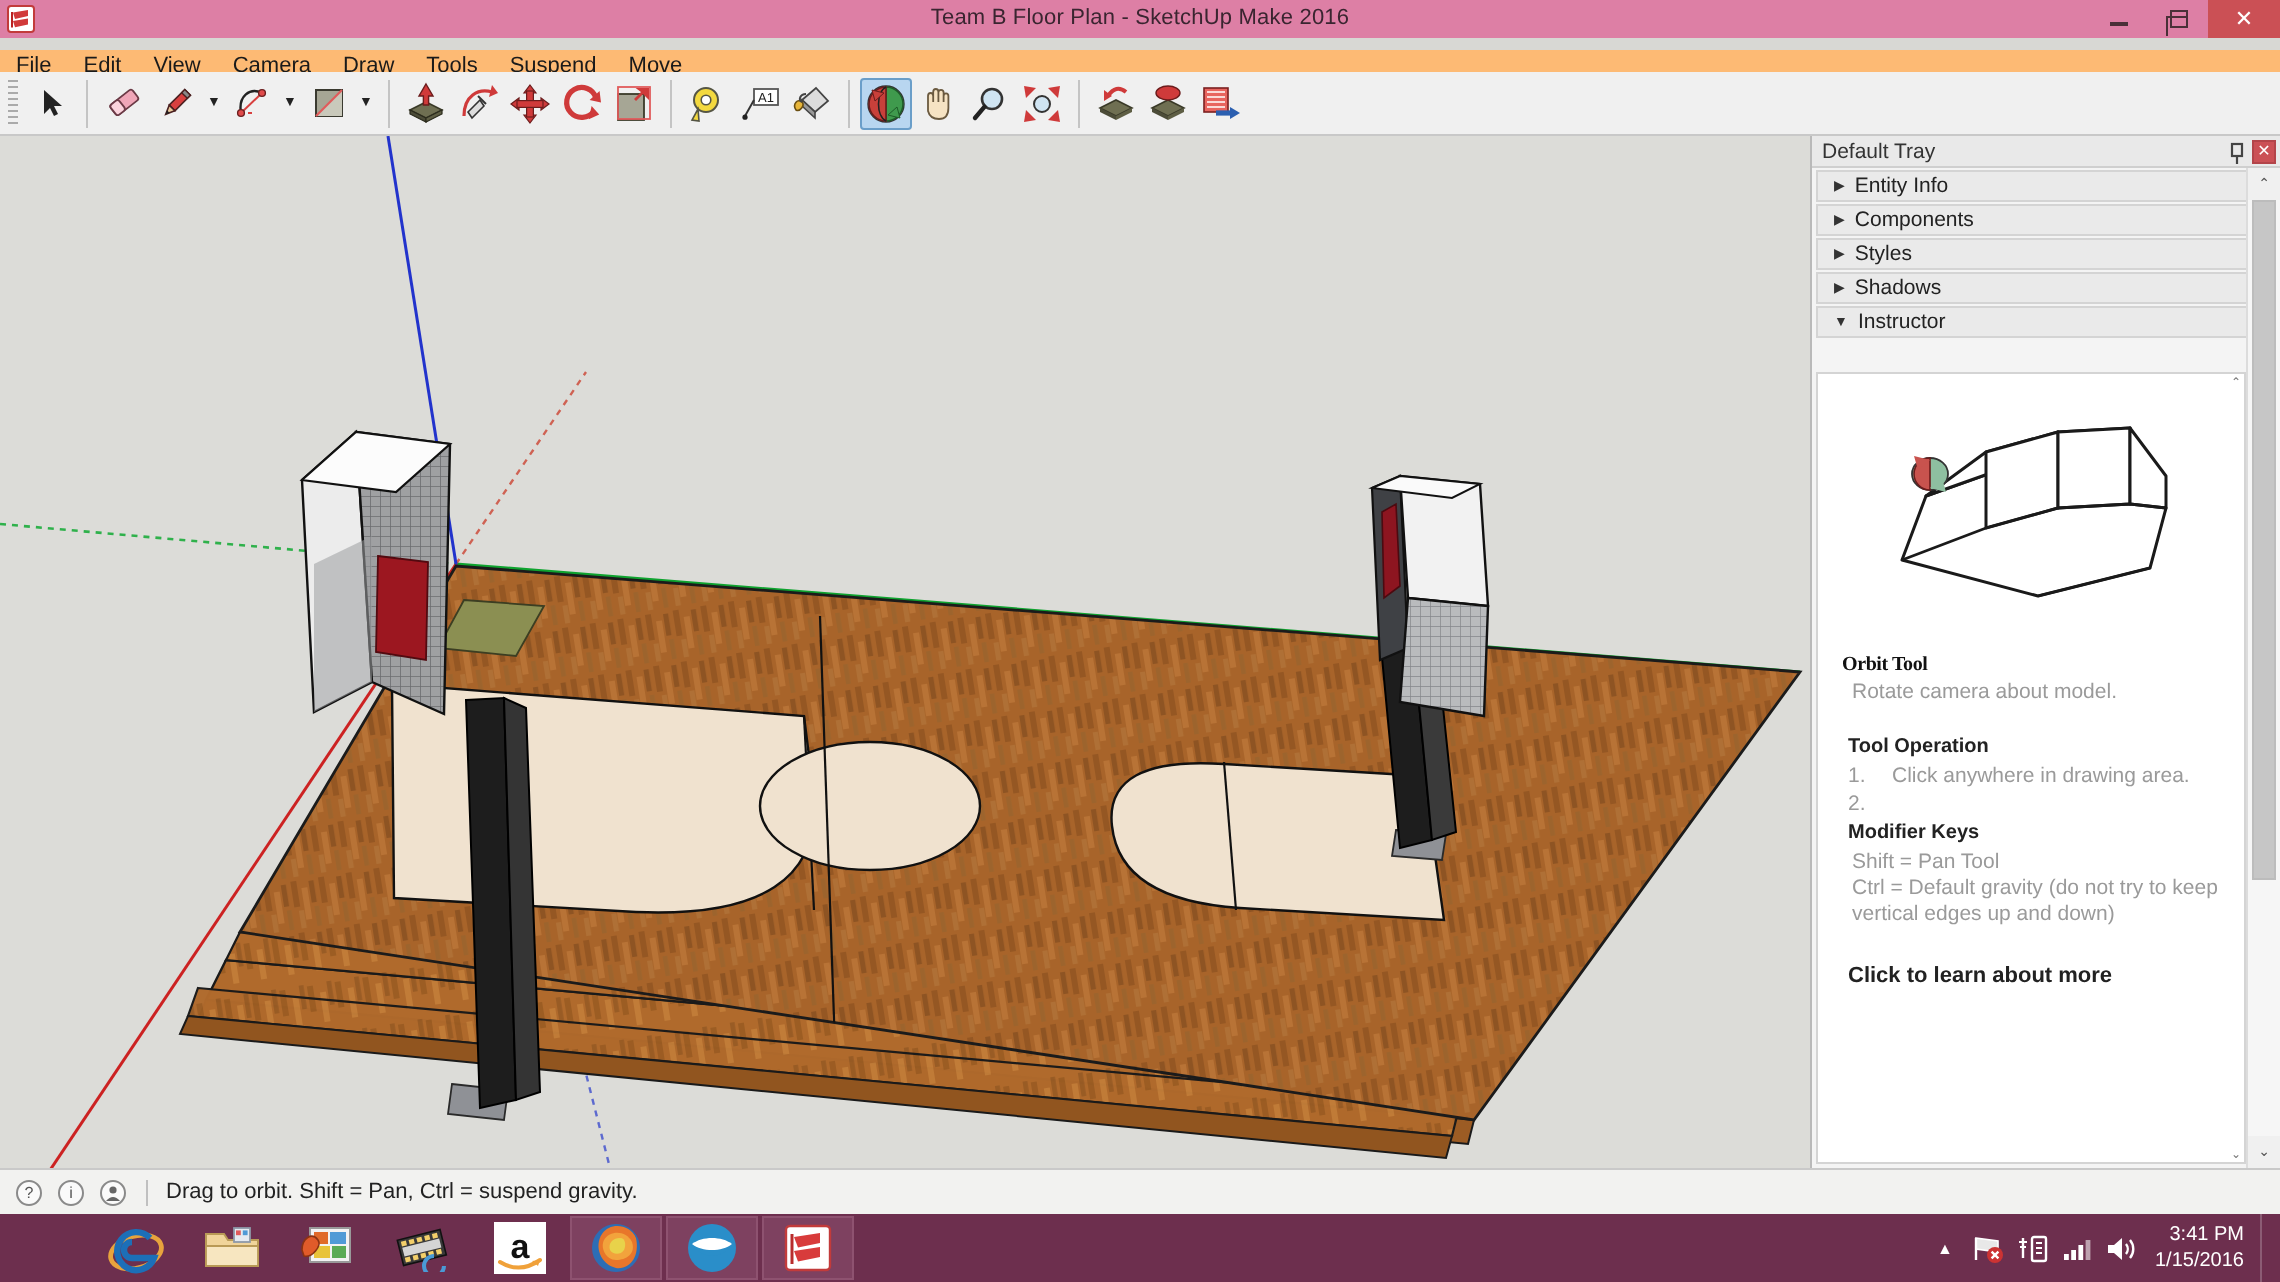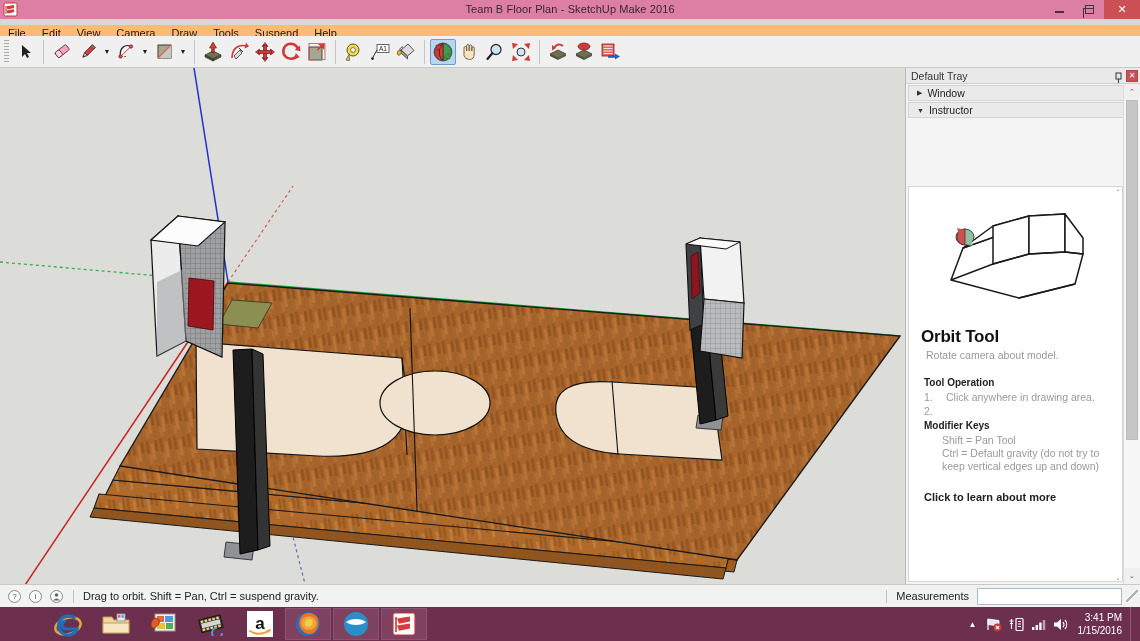--- a/index.html
+++ b/index.html
@@ -99,30 +99,30 @@
   .panel-row .pclose {
     position:absolute; right:2px; top:1px; width:12px; height:12px;
     background:#f4f4f4; border:1px solid #bdbdbd; font-size:7px;
     display:flex; align-items:center; justify-content:center; color:#444;
   }
   .instructor-body {
     position:absolute; left:2px; top:118px; right:17px; bottom:2px;
     background:#fff; border:1px solid #d4d4d4; overflow:hidden;
   }
   .ins-thumb { width:100%; height:130px; display:flex; align-items:center; justify-content:center;}
-  .ins-title { font-size:17px; font-weight:bold; color:#111; margin:10px 16px 0 12px; letter-spacing:-.2px;}
+  .ins-title { font-size:10px; font-weight:bold; color:#111; margin:10px 16px 0 12px; letter-spacing:-.2px;font-family:Liberation Serif, serif;}
   .ins-sub { font-size:10.5px; color:#9a9a9a; margin:2px 0 0 17px;}
   .ins-h2 { font-size:10px; font-weight:bold; color:#222; margin:16px 0 3px 15px;}
   .ins-ol { margin:0 0 0 15px; padding:0; list-style:none; }
   .ins-ol li {
     font-size:10.5px; color:#9a9a9a; line-height:13px;
     padding-left:22px; position:relative; margin-bottom:1px;
   }
   .ins-ol li .num { position:absolute; left:0; top:0; }
-  .ins-p { font-size:10.5px; color:#9a9a9a; line-height:13px; margin-left:33px; padding-right:8px;}
+  .ins-p { font-size:10.5px; color:#9a9a9a; line-height:13px; margin-left:17px; padding-right:8px;}
   .ins-link { font-size:11px; font-weight:bold; color:#222; margin:18px 0 0 15px;}
 
   
   .tray-scroll-outer {
     position:absolute; right:0; top:16px; width:17px; bottom:0;
     background:#f0f0f0; border-left:1px solid #dcdcdc;
   }
   .sb-arrow {
     width:16px; height:16px; display:flex; align-items:center; justify-content:center;
     font-size:7px; color:#555; background:#f0f0f0;
@@ -204,21 +204,21 @@
   </div>
 
   <div class="menubar">
     <div class="menu-item">File</div>
     <div class="menu-item">Edit</div>
     <div class="menu-item">View</div>
     <div class="menu-item">Camera</div>
     <div class="menu-item">Draw</div>
     <div class="menu-item">Tools</div>
     <div class="menu-item">Suspend</div>
-    <div class="menu-item">Help</div>
+    <div class="menu-item">Move</div>
   </div>
 
   <div class="toolbar">
     <div class="tb-grip"></div>
 
     <div class="tb-btn">
       <svg width="20" height="20" viewBox="0 0 20 20">
         <path d="M7 3 L7 15 L10 12 L12 16 L14 15 L12 11 L16 11 Z" fill="#222"></path>
       </svg>
     </div>
@@ -529,21 +529,36 @@
             <rect x="3" y="1" width="5" height="6" fill="none" stroke="#444" stroke-width="1.1"></rect>
             <line x1="5.5" y1="7" x2="5.5" y2="11" stroke="#444" stroke-width="1.1"></line>
           </svg>
         </span>
         <span class="tray-x">✕</span>
       </span>
     </div>
 
     <div class="panel-row">
       <span class="tri">▶</span>
-      <span class="plabel">Window</span>
+      <span class="plabel">Entity Info</span>
+      <span class="pclose">✕</span>
+    </div>
+    <div class="panel-row">
+      <span class="tri">▶</span>
+      <span class="plabel">Components</span>
+      <span class="pclose">✕</span>
+    </div>
+    <div class="panel-row">
+      <span class="tri">▶</span>
+      <span class="plabel">Styles</span>
+      <span class="pclose">✕</span>
+    </div>
+    <div class="panel-row">
+      <span class="tri">▶</span>
+      <span class="plabel">Shadows</span>
       <span class="pclose">✕</span>
     </div>
     <div class="panel-row">
       <span class="tri">▼</span>
       <span class="plabel">Instructor</span>
       <span class="pclose">✕</span>
     </div>
 
     <div class="instructor-body">
       <div class="ins-thumb">
@@ -609,26 +624,20 @@
     <div class="st-ico">i</div>
     <div class="st-ico">
       <svg width="9" height="9" viewBox="0 0 9 9">
           <circle cx="4.5" cy="3" r="1.8" fill="#666"></circle>
           <path d="M1 8.5 Q4.5 4.6 8 8.5" fill="#666"></path>
         </svg>
     </div>
     <div class="st-divider"></div>
     <div class="st-text">Drag to orbit. Shift = Pan, Ctrl = suspend gravity.</div>
 
-    <div class="st-right">
-      <div class="st-divider2"></div>
-      <div class="meas-label">Measurements</div>
-      <input class="meas-box" value="" placeholder="" style="">
-      <div class="resize-grip"></div>
-    </div>
   </div>
 
   <div class="taskbar">
     <div class="tb-start"></div>
 
     <div class="tk-item">
       <svg width="30" height="30" viewBox="0 0 30 30">
         <ellipse cx="15" cy="17" rx="13" ry="8" fill="none" stroke="#e8a33d" stroke-width="2.4" transform="rotate(-16 15 17)"></ellipse>
         <path d="M22 10 A9.5 9.5 0 1 0 24 20 L13 20 A4 4 0 0 1 13 12" fill="none" stroke="#1c6fb8" stroke-width="3.2"></path>
       </svg>

